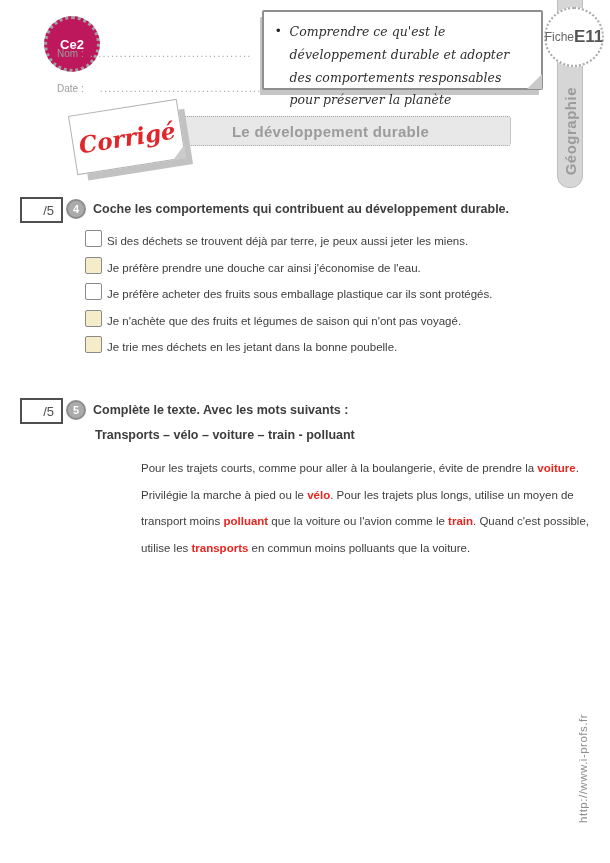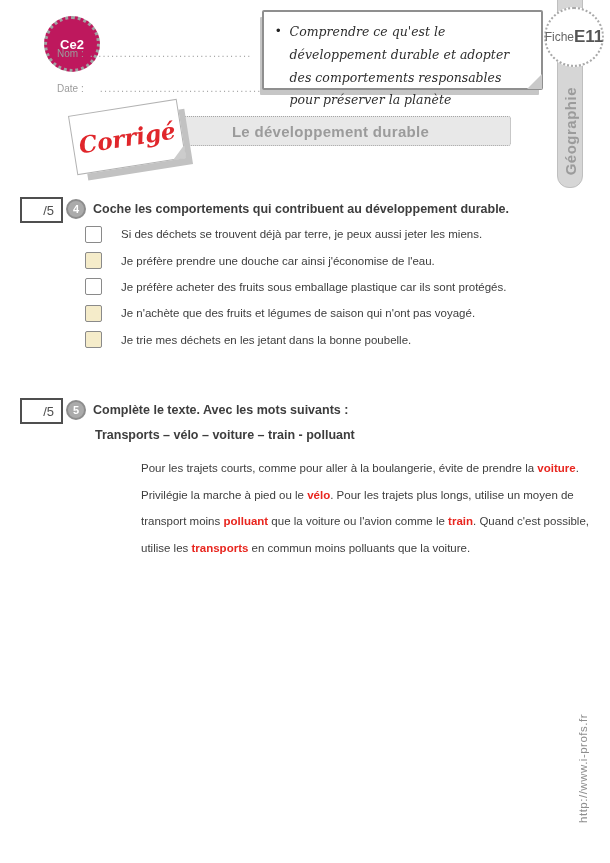--- a/index.html
+++ b/index.html
@@ -63,21 +63,21 @@
   .score-box.s4{top:197px;} .score-box.s5{top:398px;}
   .num-circle{position:absolute;left:66px;width:16px;height:16px;border-radius:50%;
     background:#ababab;border:2.5px solid #8d8d8d;color:#fff;font-weight:bold;font-size:11px;
     display:flex;align-items:center;justify-content:center;}
   .num-circle.n4{top:199px;} .num-circle.n5{top:400px;}
   .instr{position:absolute;left:93px;font-weight:bold;font-size:12.5px;color:#3d3d3d;}
   .instr.i4{top:202px;} .instr.i5{top:403px;}
 
   
   .checklist{position:absolute;left:85px;top:221px;}
-  .check-row{display:flex;align-items:center;height:26.4px;gap:19px;}
+  .check-row{display:flex;align-items:flex-end;height:26.4px;gap:5px;}
   .checkbox{width:15px;height:15px;border:1.5px solid #8a8a8a;background:#fff;border-radius:2px;
     flex:0 0 auto;}
   .checkbox.checked{background:#f5ecca;}
   .check-label{font-size:11.5px;color:#3d3d3d;}
 
   
   .word-bank{position:absolute;left:95px;top:428px;font-weight:bold;font-size:12.5px;color:#3d3d3d;}
   .cloze{position:absolute;left:95px;top:455px;width:472px;font-size:11.5px;color:#3d3d3d;
     line-height:26.5px;margin-left:46px;}
   .answer{color:#e8261f;font-weight:bold;}

